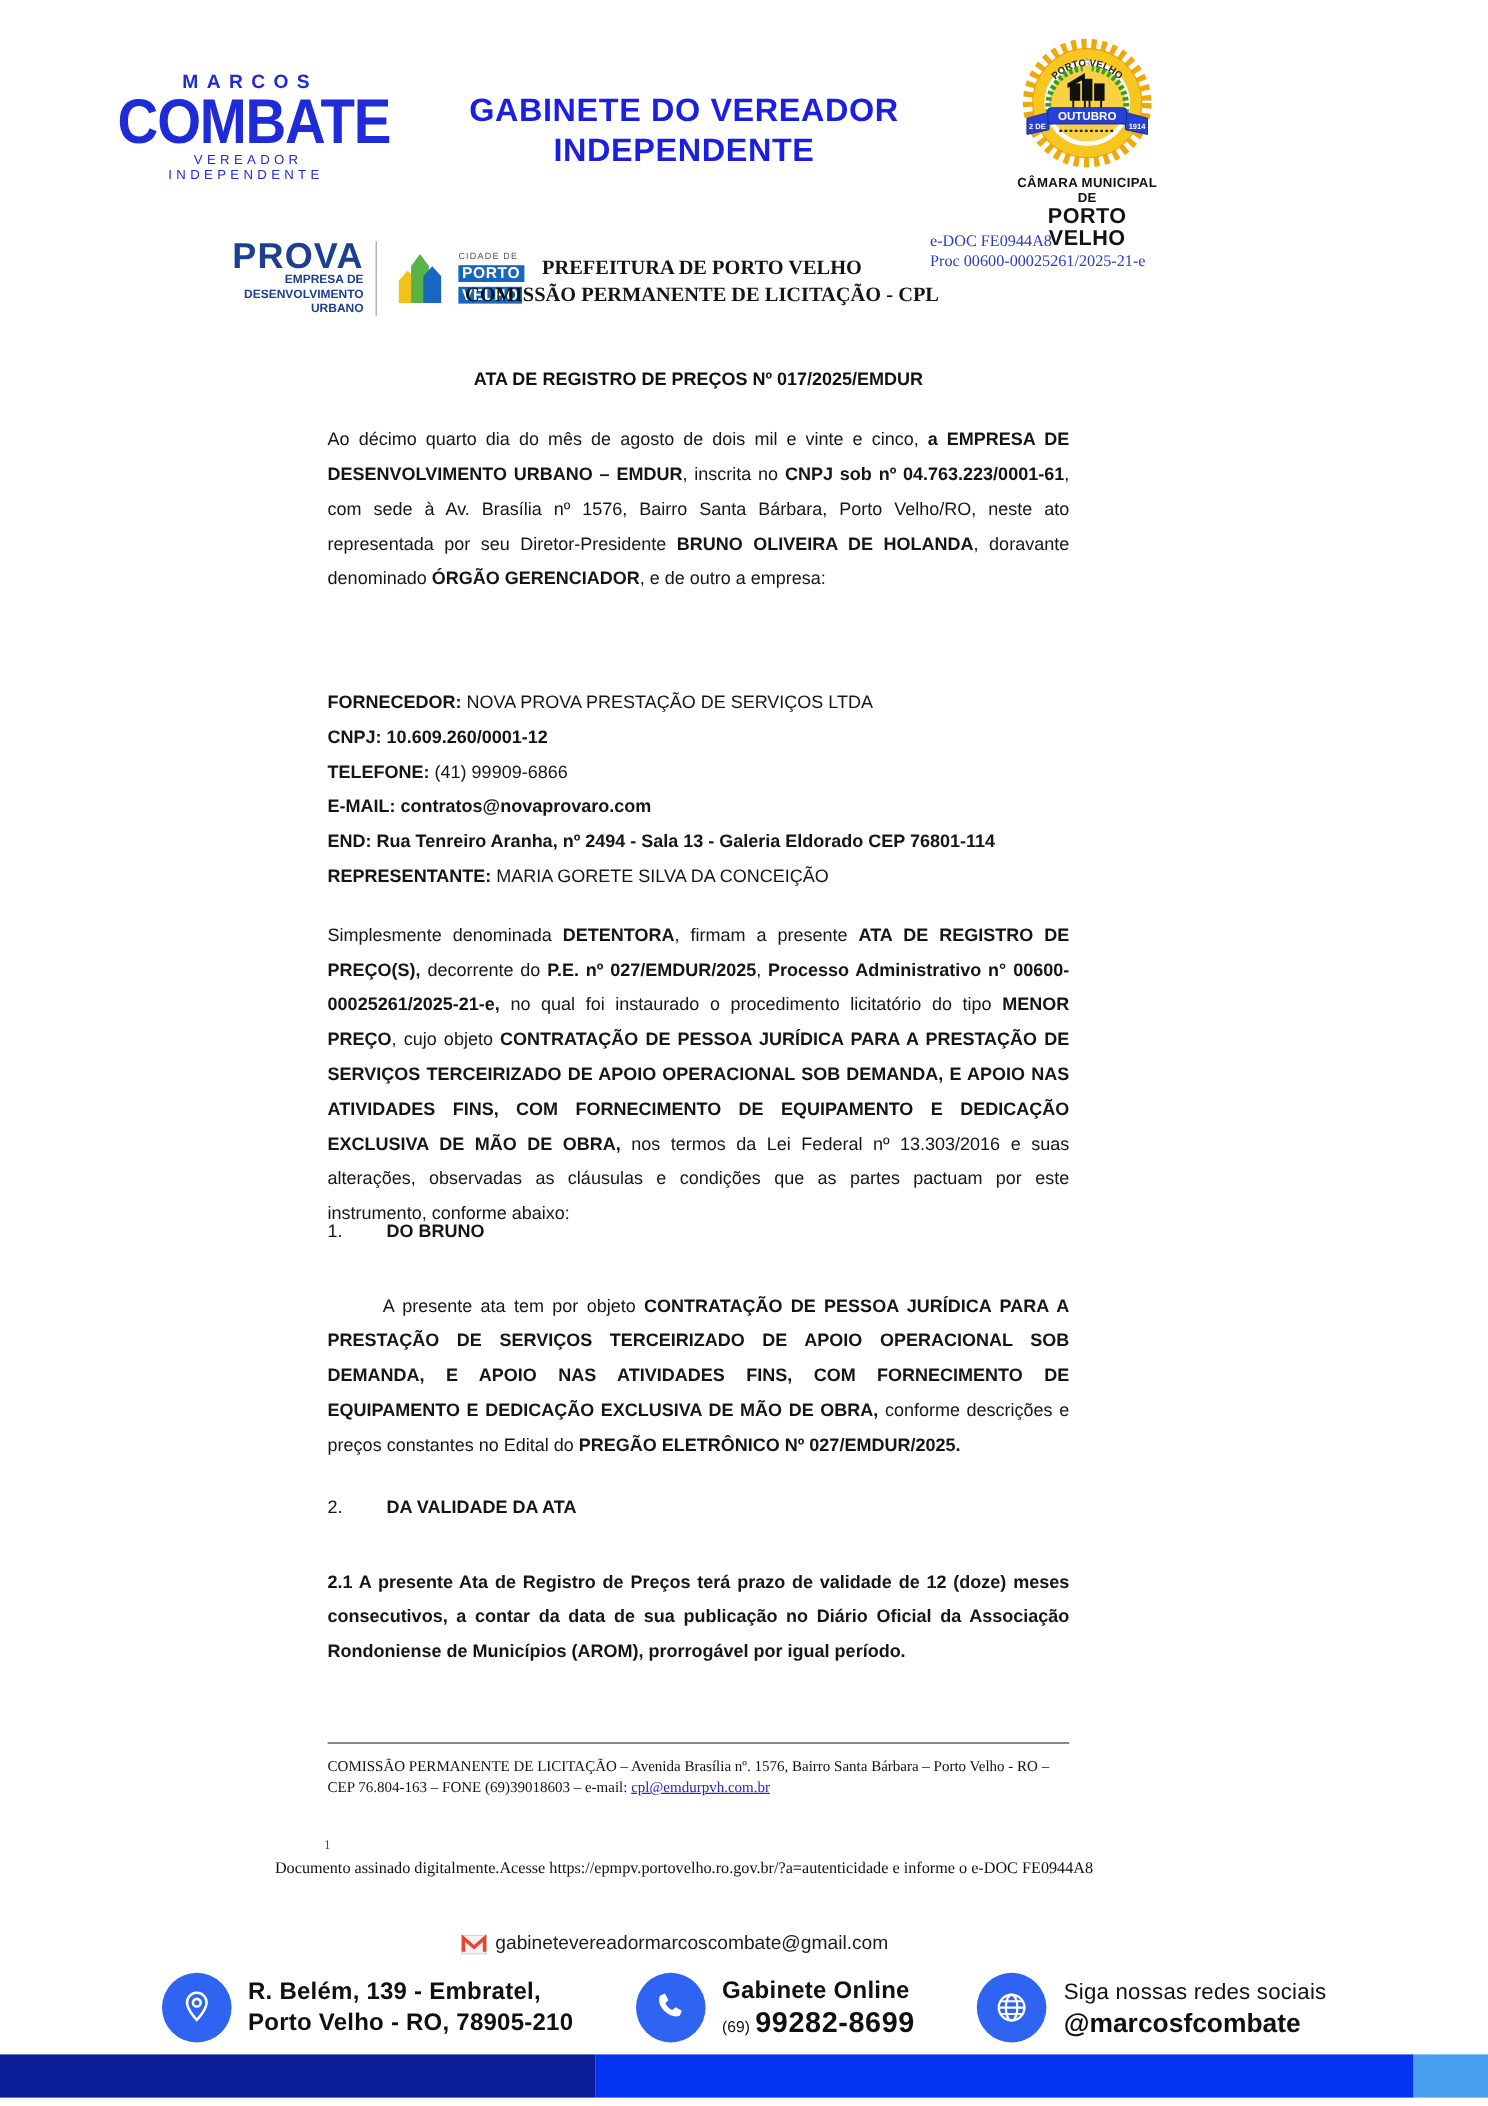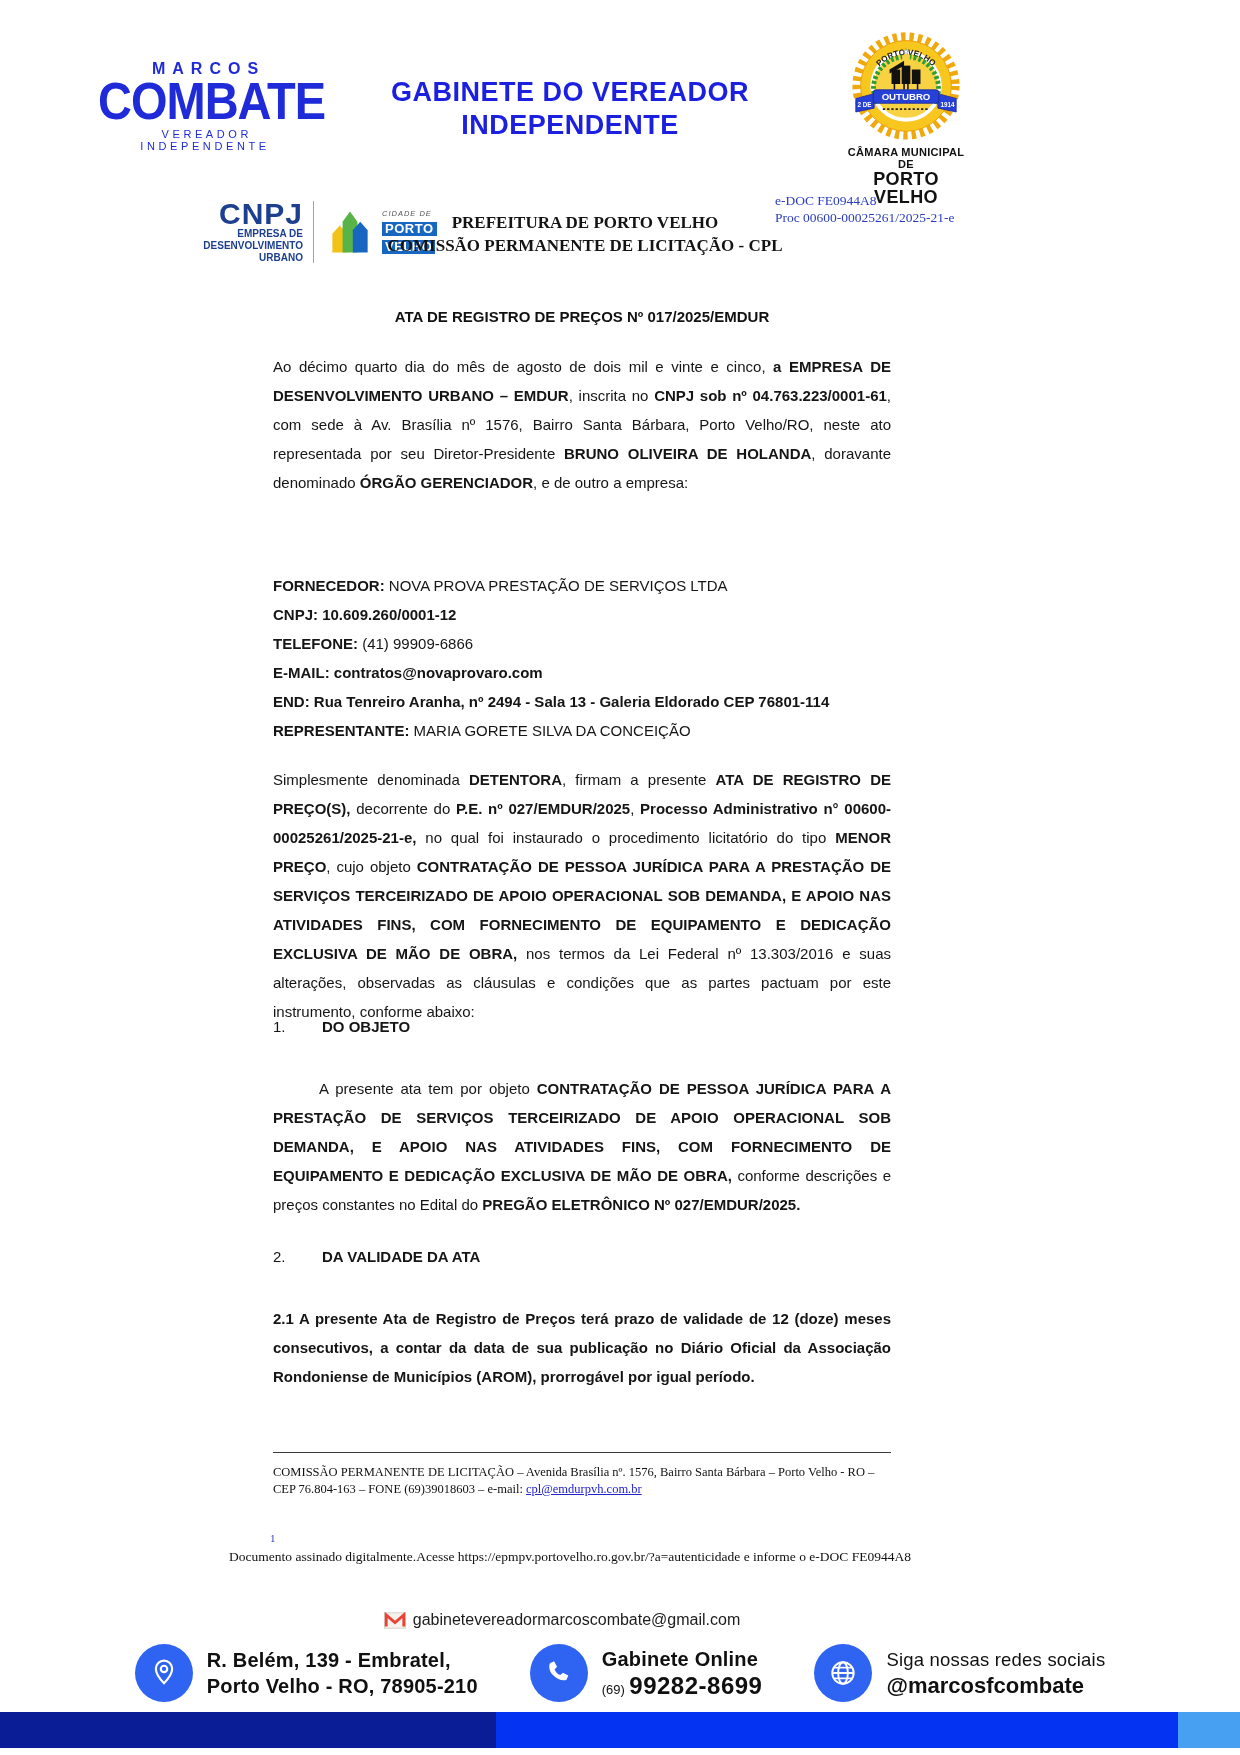--- a/index.html
+++ b/index.html
@@ -20,21 +20,21 @@
   .seal-cap1 { font-size:11px; font-weight:700; color:#111; letter-spacing:.3px; margin-top:2px; }
   .seal-cap2 { font-size:18px; font-weight:800; color:#111; letter-spacing:.4px; line-height:18px; }
 
   
   .emdur { position:absolute; left:163px; top:200px; display:flex; align-items:center; }
   .emdur-text { text-align:right; color:#1c3f8f; width:140px; }
   .emdur-name { font-size:30px; font-weight:800; letter-spacing:1px; line-height:28px; }
   .emdur-sub { font-size:10px; font-weight:700; line-height:12px; }
   .emdur-div { width:1px; height:62px; background:#9aa2ad; margin:0 10px; }
   .city { margin-left:6px; text-align:left; }
-  .city-label { font-size:7.5px; color:#555; letter-spacing:1px; margin-bottom:1px;font-style:italic; }
+  .city-label { font-size:7.5px; color:#555; letter-spacing:1px; margin-bottom:1px; }
   .city-line { display:inline-block; background:#1766c0; color:#fff; font-weight:800; font-style:normal;
                font-size:13px; line-height:14px; padding:0 3px; letter-spacing:.5px; }
 
   .org { position:absolute; left:330px; top:198px; width:510px; text-align:center;
          font-family:"Liberation Serif", serif; font-weight:700; color:#141414;
          font-size:17px; line-height:23px;margin-top:13px; }
   .edoc { position:absolute; left:775px; top:192px; font-family:"Liberation Serif", serif;
           color:#2b3cc0; font-size:13.5px; line-height:17px; }
 
   
@@ -127,21 +127,21 @@
       <text x="-43" y="22" text-anchor="middle" font-family="Liberation Sans, sans-serif" font-size="6.5" font-weight="700" fill="#fff">2 DE</text>
       <text x="43" y="22" text-anchor="middle" font-family="Liberation Sans, sans-serif" font-size="6.5" font-weight="700" fill="#fff">1914</text>
       <line x1="-24" y1="24" x2="24" y2="24" stroke="#222" stroke-width="2" stroke-dasharray="2.4 2"></line>
     </svg>
     <div class="seal-cap1">CÂMARA MUNICIPAL DE</div>
     <div class="seal-cap2">PORTO VELHO</div>
   </div>
 
   <div class="emdur">
     <div class="emdur-text">
-      <div class="emdur-name">CNPJ</div>
+      <div class="emdur-name">PROVA</div>
       <div class="emdur-sub">EMPRESA DE</div>
       <div class="emdur-sub">DESENVOLVIMENTO</div>
       <div class="emdur-sub">URBANO</div>
     </div>
     <div class="emdur-div"></div>
     <svg width="52" height="56" viewBox="0 0 56 56">
       <polygon points="9,50 9,30 17,21 25,30 25,50" fill="#f2c218"></polygon>
       <polygon points="20,50 20,17 28,6 36,17 36,50" fill="#58b447"></polygon>
       <polygon points="31,50 31,26 39,17 47,26 47,50" fill="#1766c0"></polygon>
     </svg>
@@ -172,21 +172,21 @@
     <div><span class="b">TELEFONE:</span><span> (41) 99909-6866</span></div>
     <div><span class="b">E-MAIL: contratos@novaprovaro.com</span></div>
     <div><span class="b">END: Rua Tenreiro Aranha, nº 2494 - Sala 13 - Galeria Eldorado CEP 76801-114</span></div>
     <div><span class="b">REPRESENTANTE:</span><span> MARIA GORETE SILVA DA CONCEIÇÃO</span></div>
   </div>
 
   <p class="para" style="top:765px"><span>Simplesmente denominada </span><span class="b">DETENTORA</span><span>, firmam a presente </span><span class="b">ATA DE REGISTRO DE PREÇO(S),</span><span> decorrente do </span><span class="b">P.E. nº 027/EMDUR/2025</span><span>, </span><span class="b">Processo Administrativo n° 00600-00025261/2025-21-e,</span><span> no qual foi instaurado o procedimento licitatório do tipo </span><span class="b">MENOR PREÇO</span><span>, cujo objeto </span><span class="b">CONTRATAÇÃO DE PESSOA JURÍDICA PARA A PRESTAÇÃO DE SERVIÇOS TERCEIRIZADO DE APOIO OPERACIONAL SOB DEMANDA, E APOIO NAS ATIVIDADES FINS, COM FORNECIMENTO DE EQUIPAMENTO E DEDICAÇÃO EXCLUSIVA DE MÃO DE OBRA,</span><span> nos termos da Lei Federal nº 13.303/2016 e suas alterações, observadas as cláusulas e condições que as partes pactuam por este instrumento, conforme abaixo:</span></p>
 
   <div class="sec" style="top:1018px">
     <span class="num">1.</span>
-    <span class="label">DO OBJETO</span>
+    <span class="label">DO BRUNO</span>
   </div>
 
   <p class="para indent" style="top:1074px"><span>A presente ata tem por objeto </span><span class="b">CONTRATAÇÃO DE PESSOA JURÍDICA PARA A PRESTAÇÃO DE SERVIÇOS TERCEIRIZADO DE APOIO OPERACIONAL SOB DEMANDA, E APOIO NAS ATIVIDADES FINS, COM FORNECIMENTO DE EQUIPAMENTO E DEDICAÇÃO EXCLUSIVA DE MÃO DE OBRA,</span><span> conforme descrições e preços constantes no Edital do </span><span class="b">PREGÃO ELETRÔNICO Nº 027/EMDUR/2025.</span></p>
 
   <div class="sec" style="top:1248px">
     <span class="num">2.</span>
     <span class="label">DA VALIDADE DA ATA</span>
   </div>
 
   <p class="para" style="top:1304px"><span class="b">2.1 A presente Ata de Registro de Preços terá prazo de validade de 12 (doze) meses consecutivos, a contar da data de sua publicação no Diário Oficial da Associação Rondoniense de Municípios (AROM), prorrogável por igual período.</span></p>

